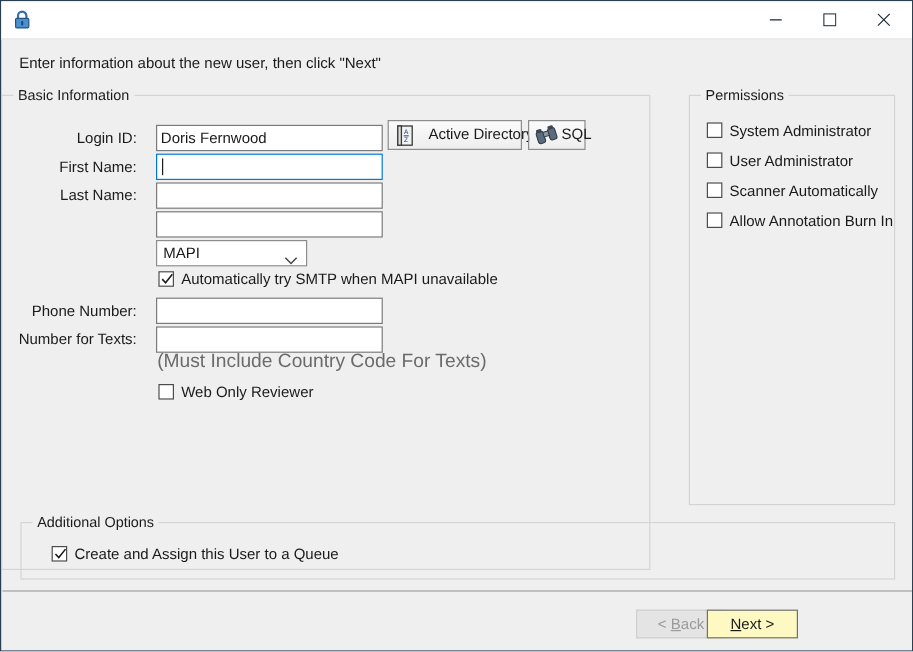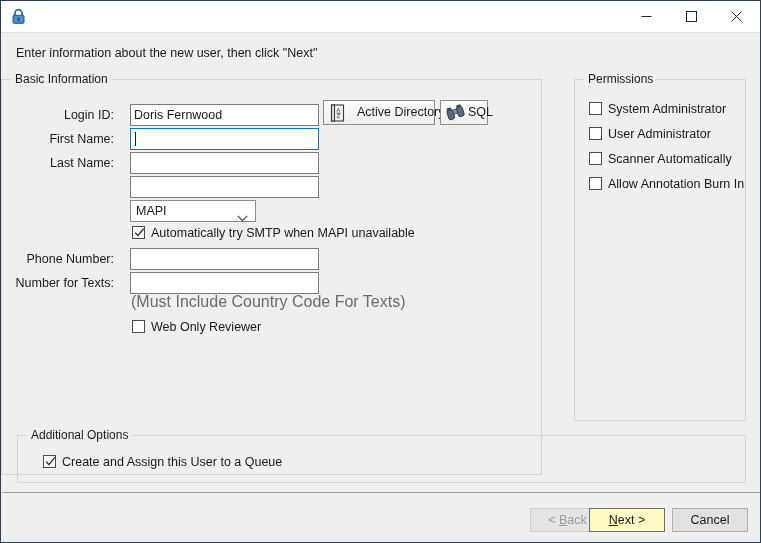--- a/index.html
+++ b/index.html
@@ -419,15 +419,14 @@
   </div>
 
   <div id="footer-sep"></div>
 
   <button class="dlgbtn" id="btn-back" disabled="">
     &lt; <span class="ul">B</span>ack
   </button>
   <button class="dlgbtn" id="btn-next">
     <span class="ul">N</span>ext &gt;
   </button>
-  <button class="dlgbtn" id="btn-cancel">Cancel</button>
 
 </div>
 
 </body></html>

